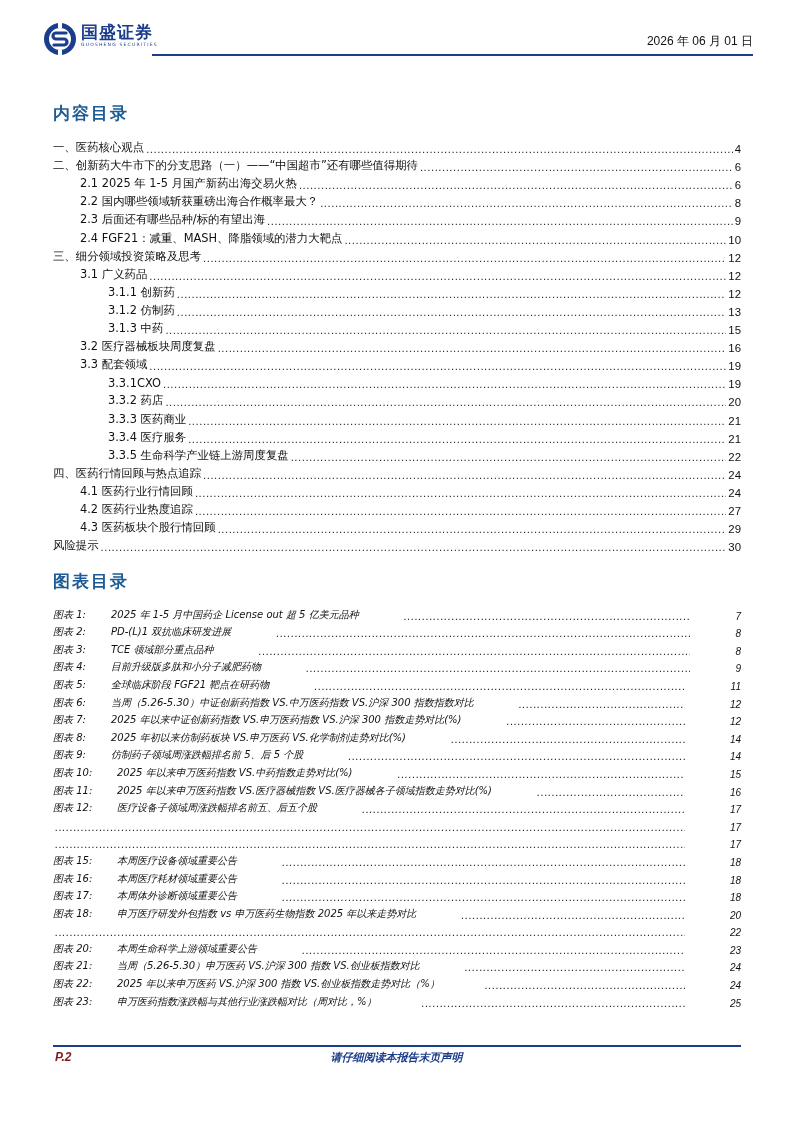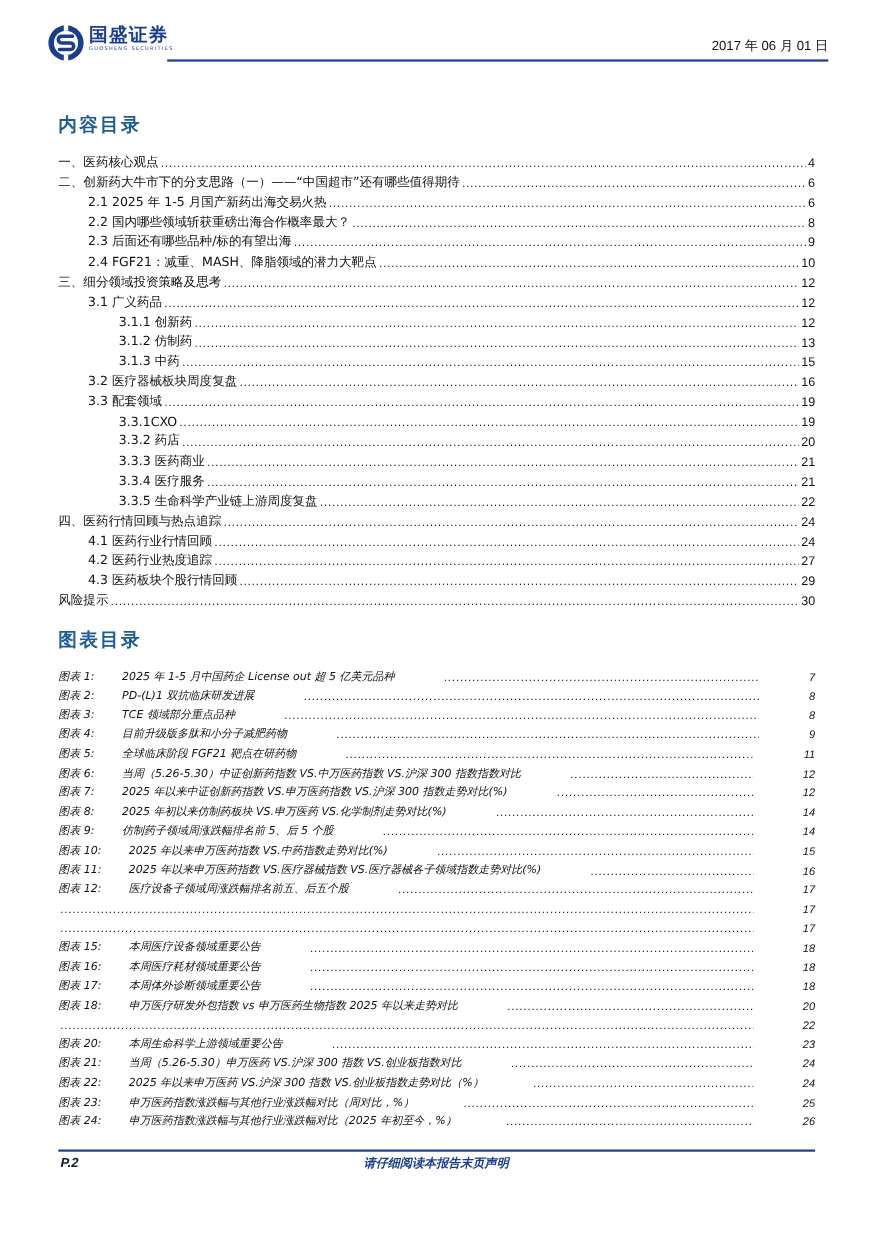--- a/index.html
+++ b/index.html
@@ -31,21 +31,21 @@
   .lv1 .lbl { padding-left: 0; }
   .lv2 .lbl { padding-left: 27px; }
   .lv3 .lbl { padding-left: 55px; }
 
   .fig .toc-row { font-style: italic; height: 17.6px; font-size: 10px; gap: 43px; }
   .fig .prefix { display: inline-block; width: 58px; }
   .fig .prefix.wide { width: 64px; }
 
   
   .footer-line { position: absolute; left: 53px; top: 1045px; width: 688px; height: 2px; background: #1b3e8c; }
-  .footer-page { position: absolute; left: 55px; top: 1050px; font-size: 12px; font-weight: bold; font-style: italic; color: #0f172a; font-family: "Liberation Sans", sans-serif; text-align: right; }
+  .footer-page { position: absolute; left: 55px; top: 1050px; font-size: 12px; font-weight: bold; font-style: italic; color: #7f1d1d; font-family: "Liberation Sans", sans-serif; text-align: right; }
   .footer-note { position: absolute; left: 0; right: 0; top: 1050px; text-align: center; font-size: 11px; font-weight: bold; font-style: italic; color: #1b3e8c; }
 </style>
 </head>
 <body>
 
 <div class="header">
   <div class="logo">
     <div class="logo-mark">
       <svg width="34" height="34" viewBox="0 0 34 34">
         <circle cx="17" cy="17" r="16" fill="#1b3e8c"></circle>
@@ -53,21 +53,21 @@
         <path d="M23 11 H13 a3 3 0 0 0 0 6 H21 a3 3 0 0 1 0 6 H11" stroke="#1b3e8c" stroke-width="3.2" fill="none" stroke-linecap="round"></path>
         <rect x="15" y="0" width="4" height="6" fill="#ffffff"></rect>
         <rect x="15" y="28" width="4" height="6" fill="#ffffff"></rect>
       </svg>
     </div>
     <div class="logo-text">
       <span class="logo-cn">国盛证券</span>
       <span class="logo-en">GUOSHENG SECURITIES</span>
     </div>
   </div>
-  <div class="header-date">2017 年 06 月 01 日</div>
+  <div class="header-date">2026 年 06 月 01 日</div>
   <div class="header-line"></div>
 </div>
 
 <div class="sec-title" style="top:102px;">内容目录</div>
 <div class="toc" id="toc-list" style="top:137px;">
     <div class="toc-row lv1">
       <span class="lbl">一、医药核心观点</span>
       <span class="dots"></span>
       <span class="pg">4</span>
     </div>
@@ -289,23 +289,18 @@
     </div>
     <div class="toc-row">
       <span class="lbl"><span class="prefix wide">图表 22:</span><span>2025 年以来申万医药 VS.沪深 300 指数 VS.创业板指数走势对比（%）</span></span>
       <span class="dots"></span>
       <span class="pg">24</span>
     </div>
     <div class="toc-row">
       <span class="lbl"><span class="prefix wide">图表 23:</span><span>申万医药指数涨跌幅与其他行业涨跌幅对比（周对比，%）</span></span>
       <span class="dots"></span>
       <span class="pg">25</span>
-    </div>
-    <div class="toc-row">
-      <span class="lbl"><span class="prefix wide">图表 24:</span><span>申万医药指数涨跌幅与其他行业涨跌幅对比（2025 年初至今，%）</span></span>
-      <span class="dots"></span>
-      <span class="pg">26</span>
     </div>
   </div>
 
 <div class="footer-line"></div>
 <div class="footer-page">P.2</div>
 <div class="footer-note">请仔细阅读本报告末页声明</div>
 
 </body></html>

